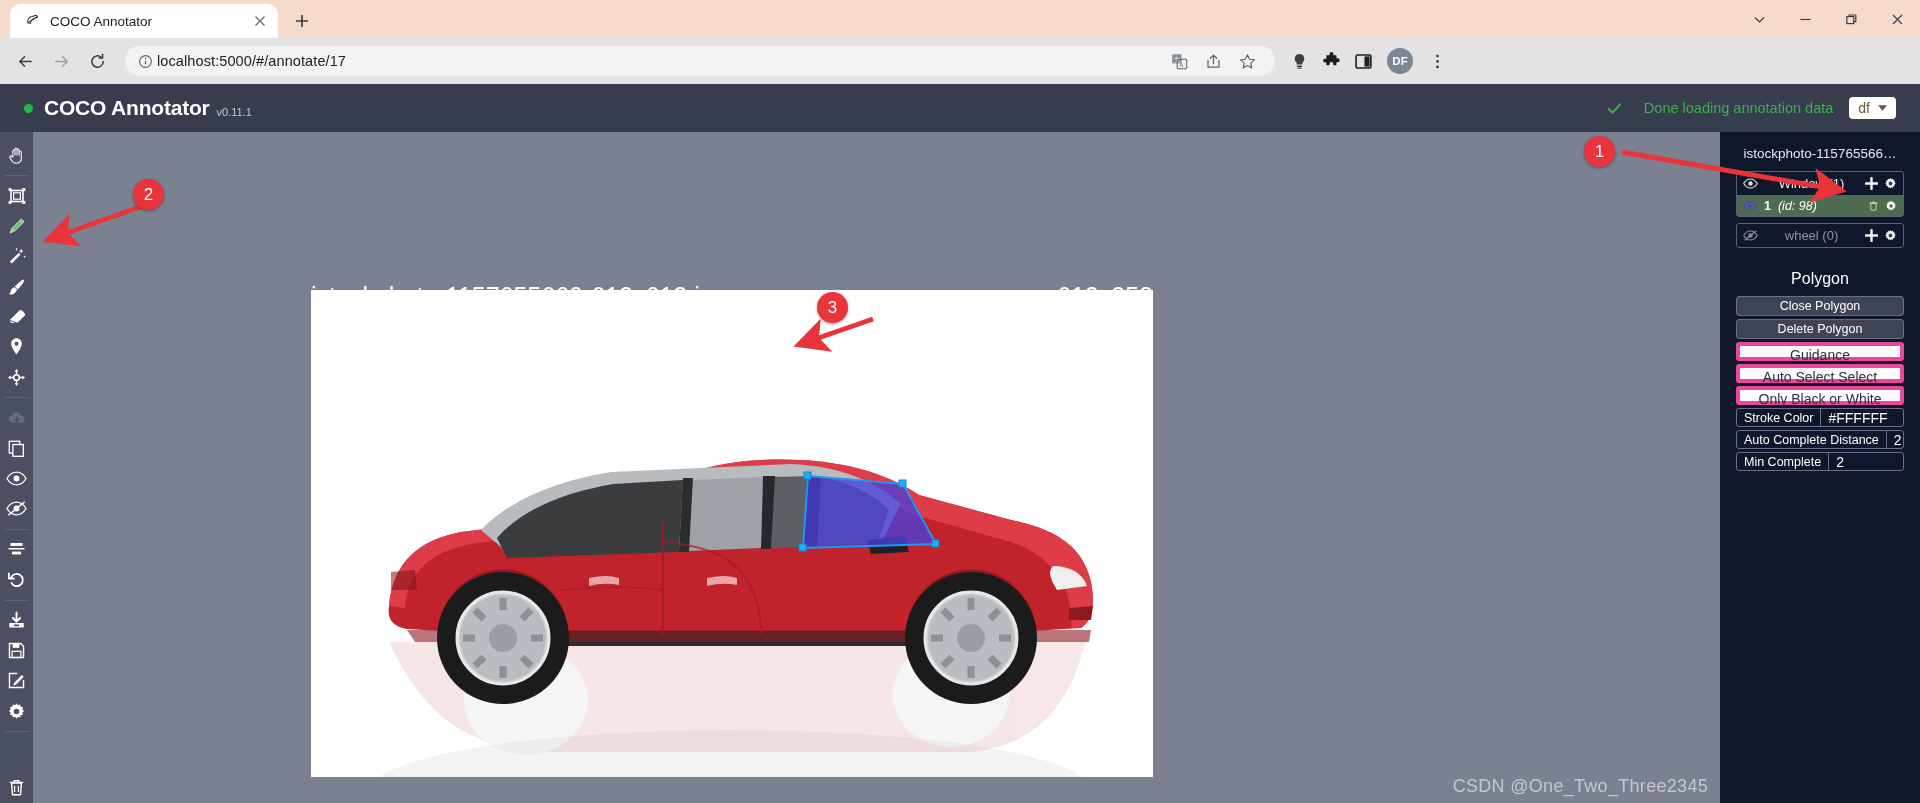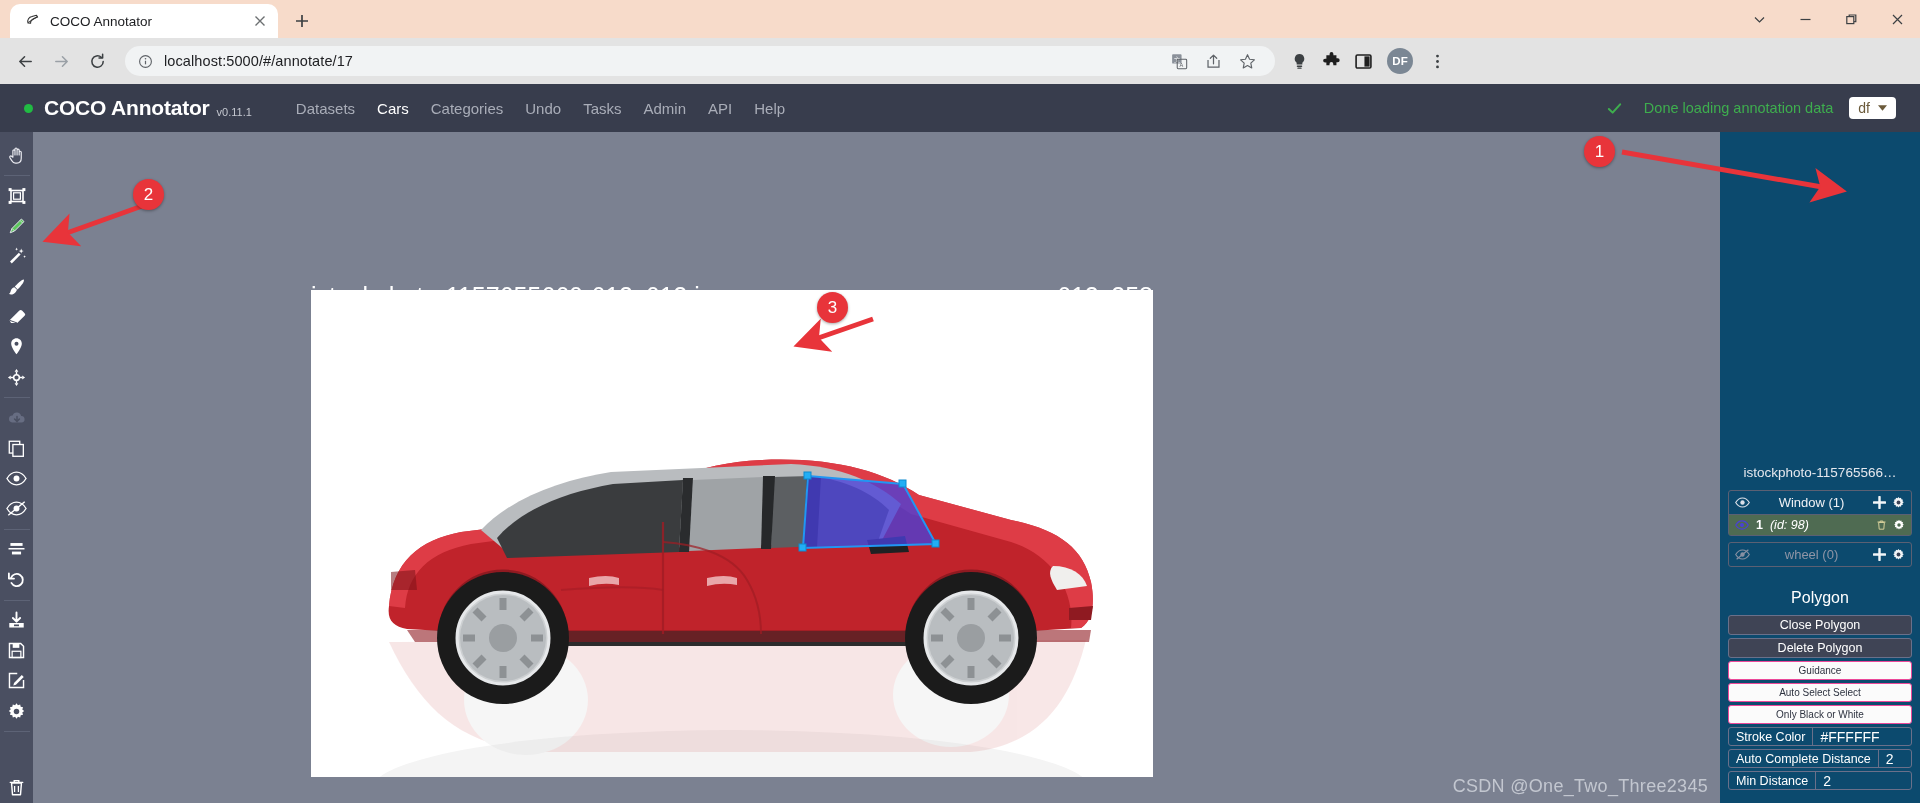--- a/index.html
+++ b/index.html
@@ -48,21 +48,21 @@
     height: 46px; background: #e3e3e3;
     display: flex; align-items: center; padding: 0 8px; gap: 2px;
   }
   .nav-btn {
     width: 34px; height: 34px; border-radius: 50%;
     display: flex; align-items: center; justify-content: center;
     flex: 0 0 34px;
   }
   .omnibox {
     flex: 1; height: 30px; background: #f1f3f4; border-radius: 16px;
-    display: flex; align-items: center; gap: 11px;
+    display: flex; align-items: center; gap: 4px;
     margin: 0 7px 0 9px; padding: 0 13px;
     max-width: 1150px;
   }
   .omnibox-url {
     font-size: 14.5px; color: #202124; letter-spacing: .1px;
     white-space: nowrap; overflow: hidden;
   }
   .tb-icon {
     width: 30px; height: 30px; display: flex;
     align-items: center; justify-content: center;
@@ -136,24 +136,23 @@
     width: 842px; height: 487px; background: #ffffff;
     overflow: hidden;
   }
   .csdn-wm {
     position: absolute; right: 12px; bottom: 6px;
     font-size: 18px; color: #c3c7d0; letter-spacing: .3px; margin-left: 24px;
   }
 
   
   .rpanel {
-    width: 200px; flex: 0 0 200px; background: #0c4a6e;
-    padding: 10px 8px; display: flex; flex-direction: column;
+    width: 200px; flex: 0 0 200px; background: #0f172a;
+    padding: 10px 16px; display: flex; flex-direction: column;
     gap: 0;
-    justify-content: flex-end;
   }
   .rp-filename {
     font-size: 13.5px; color: #e6e8ee; text-align: center;
     margin: 4px 0 10px 0;
     white-space: nowrap; overflow: hidden; text-overflow: ellipsis;
   }
   .cat-box { border: 1px solid #5b6073; border-radius: 3px; margin-bottom: 6px; }
   .cat-head {
     display: flex; align-items: center; height: 23px;
     padding: 0 6px; gap: 6px; font-size: 13px; color: #f0f1f5;
@@ -174,22 +173,22 @@
     font-size: 16px; color: #ffffff; text-align: center;
     margin: 16px 0 8px 0;
   }
   .btn-dark {
     display: block; width: 100%; height: 20px; line-height: 19px;
     background: #3f4455; border: 1px solid #6a708a; border-radius: 3px;
     color: #ffffff; font-size: 12.5px; text-align: center; margin-bottom: 3px;
   }
   .btn-light {
     display: block; width: 100%; height: 19px; line-height: 18px;
-    background: #fbfbfb; border: 1px solid #ec4899; border-radius: 3px;
-    color: #2e3340; font-size: 10px; text-align: center; margin-bottom: 3px;
+    background: #fbfbfb; border: 4px solid #ec4899; border-radius: 3px;
+    color: #2e3340; font-size: 14px; text-align: center; margin-bottom: 3px;
   }
   .kv {
     display: flex; height: 19px; align-items: stretch;
     border: 1px solid #6a708a; border-radius: 3px; margin-bottom: 3px;
     overflow: hidden;
   }
   .kv-k {
     padding: 0 7px; font-size: 12.5px; color: #ffffff;
     display: flex; align-items: center; border-right: 1px solid #6a708a;
     white-space: nowrap;
@@ -336,30 +335,20 @@
       </svg>
     </div>
   </div>
 
   <div class="app">
 
     <div class="navbar">
       <span class="brand-dot"></span>
       <span class="brand-name">COCO Annotator</span>
       <span class="brand-ver">v0.11.1</span>
-      <div class="navlinks">
-        <span class="navlink">Datasets</span>
-        <span class="navlink active">Cars</span>
-        <span class="navlink">Categories</span>
-        <span class="navlink">Undo</span>
-        <span class="navlink">Tasks</span>
-        <span class="navlink">Admin</span>
-        <span class="navlink">API</span>
-        <span class="navlink">Help</span>
-      </div>
       <div class="nav-right">
         <span class="status-done">
           <span style="display:flex">
             <svg width="15" height="15" viewBox="0 0 16 16">
                 <path d="M2 8.6 L6 12.4 L14 3.6" fill="none" stroke="#3eae4e" stroke-width="2.2" stroke-linecap="round" stroke-linejoin="round"></path>
               </svg>
           </span>
           <span>Done loading annotation data</span>
         </span>
         <span class="user-dd">
@@ -717,21 +706,21 @@
 
         <div class="kv">
           <span class="kv-k">Stroke Color</span>
           <span class="kv-v">#FFFFFF</span>
         </div>
         <div class="kv">
           <span class="kv-k">Auto Complete Distance</span>
           <span class="kv-v">2</span>
         </div>
         <div class="kv">
-          <span class="kv-k">Min Distance</span>
+          <span class="kv-k">Min Complete</span>
           <span class="kv-v">2</span>
         </div>
       </div>
     </div>
   </div>
 
   <svg class="arrow-svg" style="left:0;top:0;width:1920px;height:803px;z-index:38">
     <defs>
       <marker id="ah1" markerWidth="7" markerHeight="7" refX="5.4" refY="3.5" orient="auto">
         <path d="M0,0 L7,3.5 L0,7 L1.6,3.5 Z" fill="#e8343a"></path>

